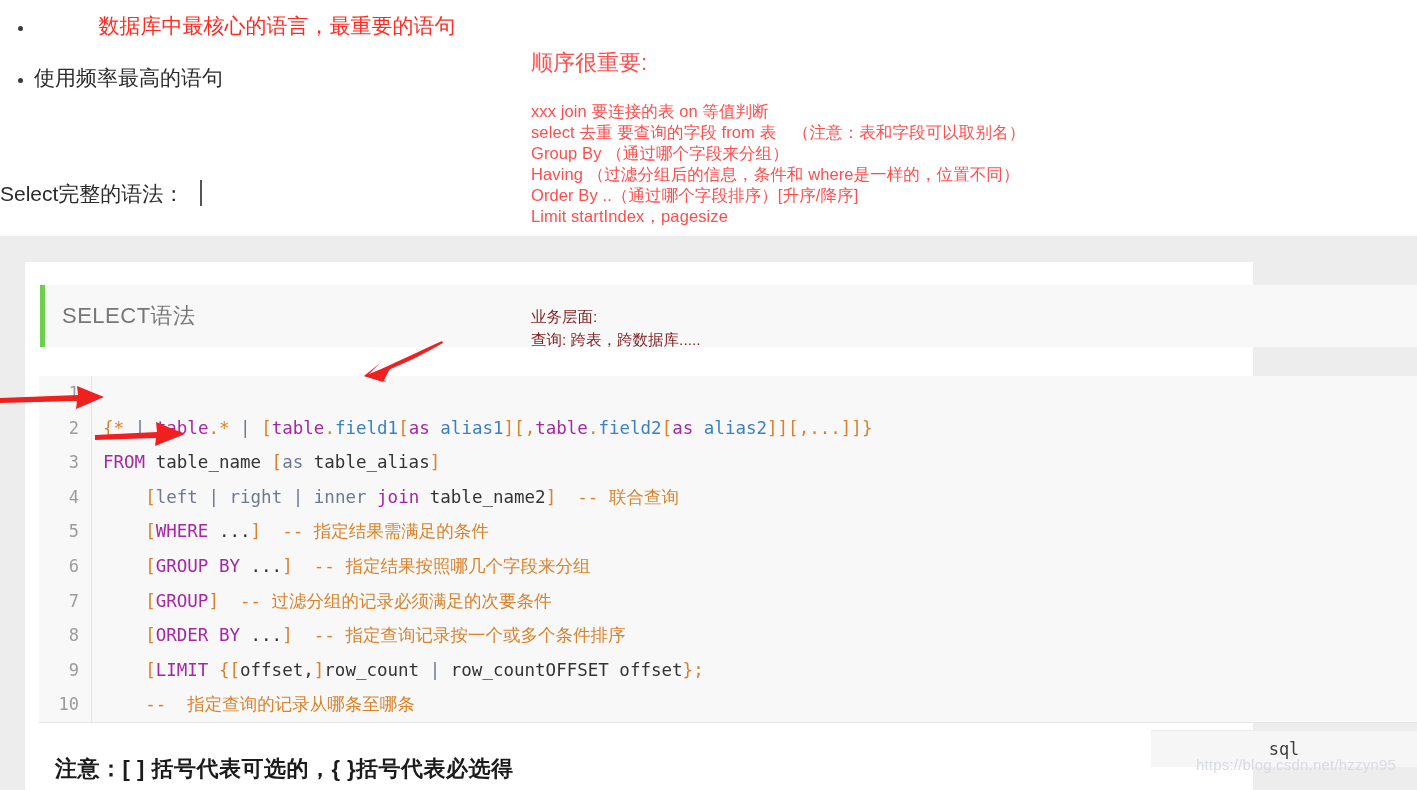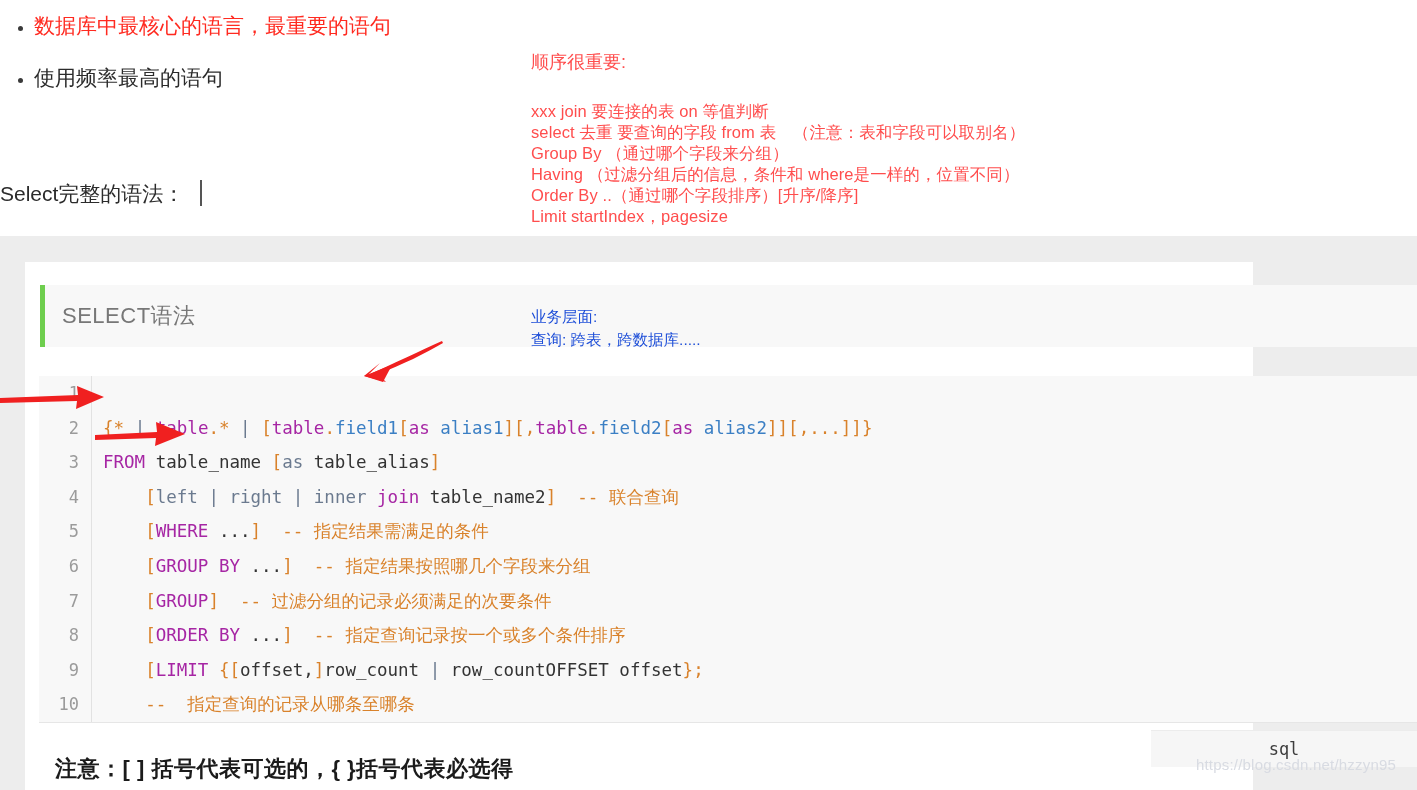--- a/index.html
+++ b/index.html
@@ -12,39 +12,39 @@
   }
   .page{position:relative;width:1417px;height:790px;}
 
   
   .bullets{position:absolute;left:0;top:0;width:520px;}
   ul.bl{margin:0;padding:0 0 0 34px;list-style:disc;}
   ul.bl li{
     font-size:21px;line-height:52px;color:#2b2b2b;
     font-family:"Liberation Sans","DejaVu Sans",sans-serif;
   }
-  ul.bl li.red{color:#ff2a20;}
+  ul.bl li.red{color:#ff2a20;text-align:center;}
   ul.bl li::marker{color:#3a3a3a;font-size:16px;}
 
   .syntax-label{
     position:absolute;left:0;top:180px;
     font-size:21px;color:#2b2b2b;white-space:nowrap;
   }
   .caret{
     display:inline-block;width:2px;height:26px;background:#555;
     vertical-align:-5px;margin-left:16px;
   }
 
   
   .annot-1{
     position:absolute;left:531px;top:52px;
     color:#ff4d4d;font-size:16.5px;line-height:21px;
     white-space:nowrap;
   }
-  .annot-1 .head{display:block;margin-bottom:28px;font-size:18px;}
+  .annot-1 .head{display:block;margin-bottom:28px;font-size:22px;}
   .annot-1 .ln{display:block;font-size:16.5px;letter-spacing:0.1px;}
 
   .annot-2{
     position:absolute;left:531px;top:305px;
     color:#ff4d4d;font-size:15.5px;line-height:23px;white-space:nowrap;
     z-index:5;
   }
   .annot-2 .ln{display:block;}
 
   
@@ -200,21 +200,21 @@
             <div class="gutter">10</div>
             <div class="codetext"><span class="pl">    </span><span class="cm">--  指定查询的记录从哪条至哪条</span></div>
           </div>
         </div>
     </div>
 
     <div class="bottom-note">注意：[ ] 括号代表可选的，{ }括号代表必选得</div>
 
   </div>
 
-  <div class="annot-2" style="color: #1d4ed8;">
+  <div class="annot-2" style="color: #7f1d1d;">
     <span class="ln">业务层面:</span>
     <span class="ln">查询: 跨表，跨数据库.....</span>
   </div>
 
   <svg class="arrow arrow-1" width="110" height="55" viewBox="0 0 110 55">
     <path d="M102 6 C 80 16, 55 28, 28 40 L 40 28 L 24 41 L 46 47 L 38 39 C 62 30, 86 18, 103 8 Z" fill="#f02020"></path>
     <path d="M24 41 L 52 30 L 43 47 Z" fill="#f02020"></path>
   </svg>
 
   <svg class="arrow arrow-2" width="110" height="34" viewBox="0 0 110 34">

